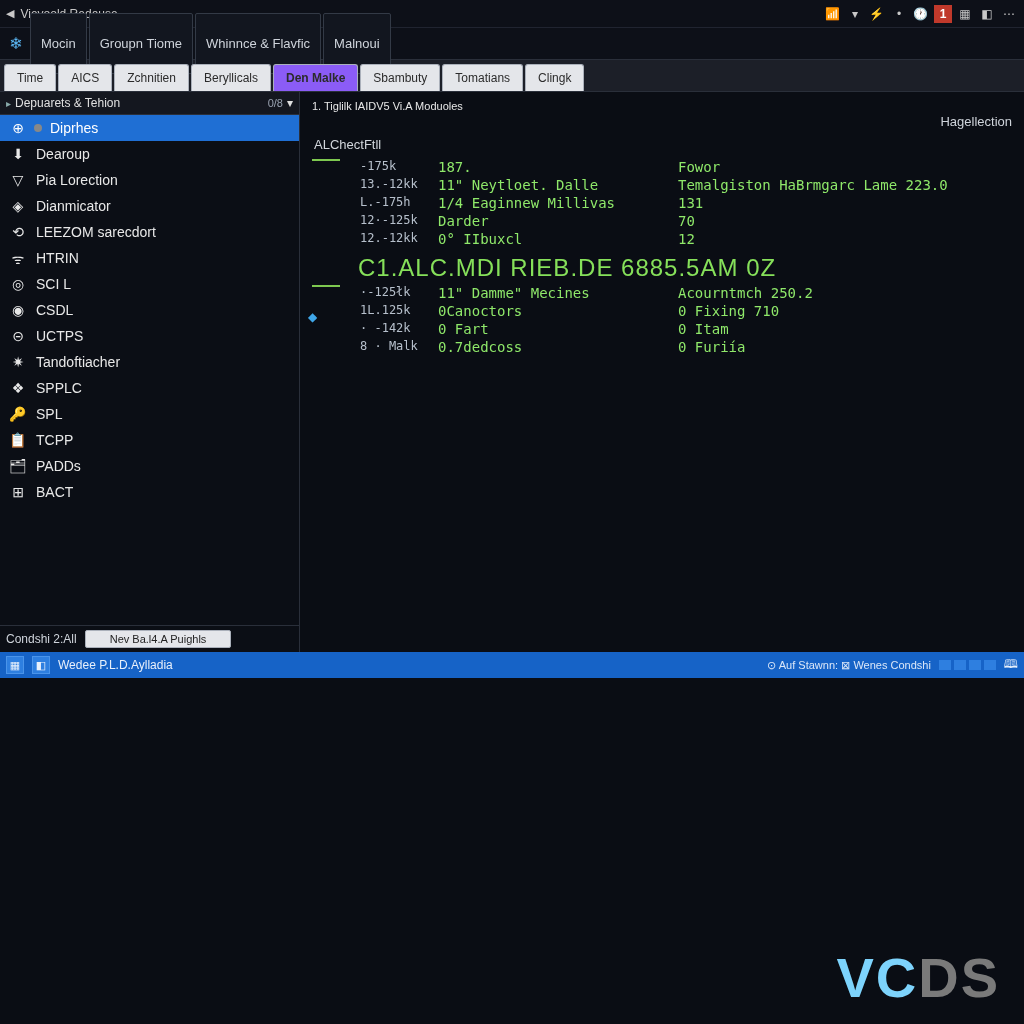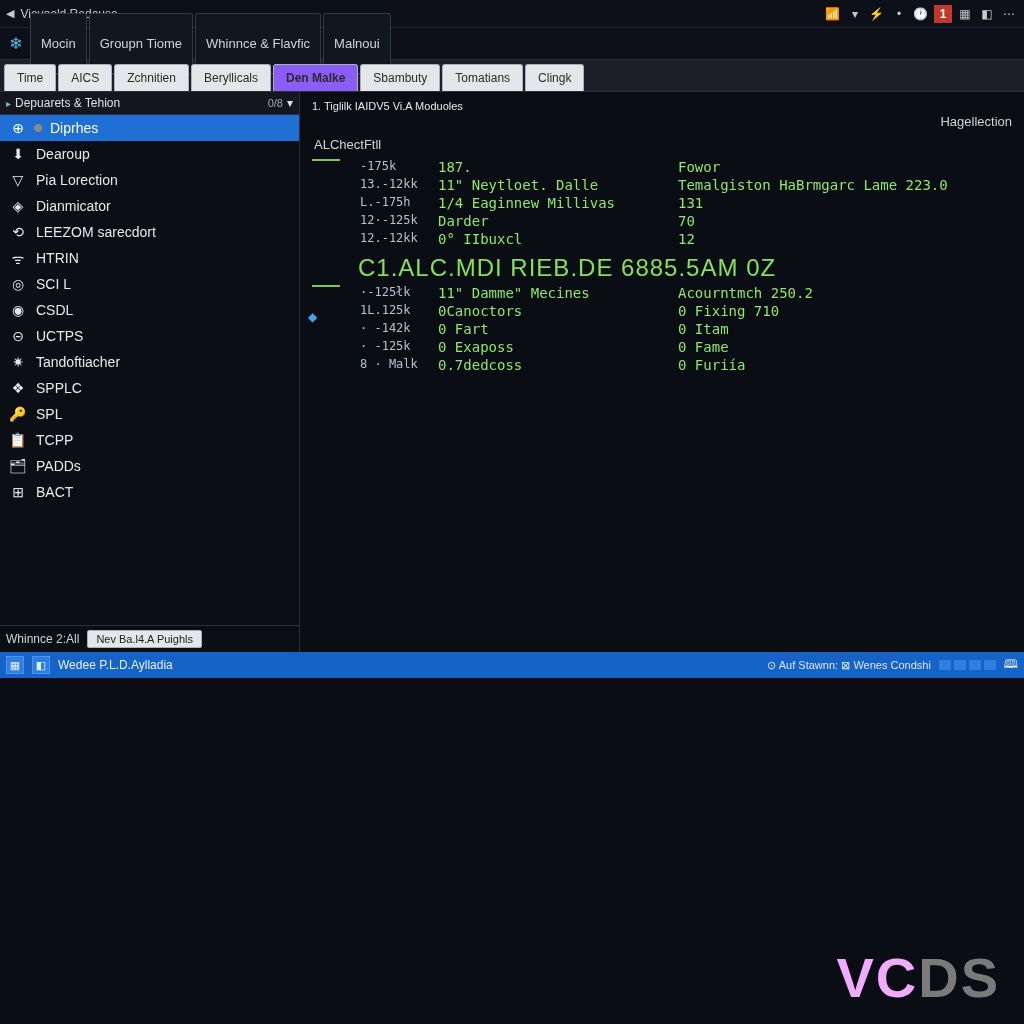--- a/index.html
+++ b/index.html
@@ -120,21 +120,21 @@
   }
   .sidebar-footer {
     border-top: 1px solid #2a2f3a;
     padding: 4px 6px;
     font-size: 12px;
     color: #cfd4db;
     display: flex; align-items: center; gap: 8px;
   }
   .sidebar-footer .btn {
     background: #e4e6ea; color: #222;
-    padding: 2px 8px; border: 1px solid #aab0ba;
+    padding: 2px 24px; border: 1px solid #aab0ba;
     font-size: 11px; border-radius: 2px;
   }
 
   .content {
     flex: 1;
     background: #0a0d14;
     padding: 8px 12px;
     font-size: 14px;
     position: relative;
     overflow: hidden;
@@ -199,21 +199,21 @@
   .statusbar .tiny i { width: 12px; height: 10px; background: #2e7fe0; display: inline-block; }
 
   .logo {
     position: absolute;
     right: 24px; bottom: 14px;
     font-family: Arial, sans-serif;
     font-weight: 900;
     font-size: 56px;
     letter-spacing: 2px;
   }
-  .logo .r { color: #f0abfc; margin-left: 9px; }
+  .logo .r { color: #7dd3fc; margin-left: 9px; }
   .logo .g { color: #7a7a7a; }
 </style>
 </head>
 <body>
 
 <div class="titlebar">
   <span class="back">◀</span>
   <span>Vievoold Redause</span>
   <span class="spring"></span>
   <span class="tray">
@@ -315,21 +315,21 @@
         <div class="tree-item">
           <span class="ticon">🗂</span>
           <span>PADDs</span>
         </div>
         <div class="tree-item">
           <span class="ticon">⊞</span>
           <span>BACT</span>
         </div>
       </div>
     <div class="sidebar-footer">
-      <span>Whinnce 2:All</span>
+      <span>Condshi 2:All</span>
       <span class="btn">Nev Ba.l4.A Puighls</span>
     </div>
   </div>
 
   <div class="content">
     <div class="heading">1. Tiglilk IAIDV5 Vi.A Moduoles</div>
     <div class="subheading">Hagellection</div>
     <div class="col-heads">
       <span>AL</span>
       <span>Chect</span>
@@ -380,26 +380,20 @@
           <span class="marker "></span>
           <span class="tick">1L.125k</span>
           <span class="val" style="min-width: 220px;">0Canoctors</span>
           <span class="lbl">0 Fixing 710</span>
         </div>
         <div class="drow">
           <span class="marker "></span>
           <span class="tick">· -142k</span>
           <span class="val" style="min-width: 220px;">0 Fart</span>
           <span class="lbl">0 Itam</span>
-        </div>
-        <div class="drow">
-          <span class="marker "></span>
-          <span class="tick">· -125k</span>
-          <span class="val" style="min-width: 220px;">0 Exaposs</span>
-          <span class="lbl">0 Fame</span>
         </div>
         <div class="drow">
           <span class="marker "></span>
           <span class="tick">8 · Malk</span>
           <span class="val" style="min-width: 220px;">0.7dedcoss</span>
           <span class="lbl">0 Furiía</span>
         </div>
       </div>
   </div>
 

